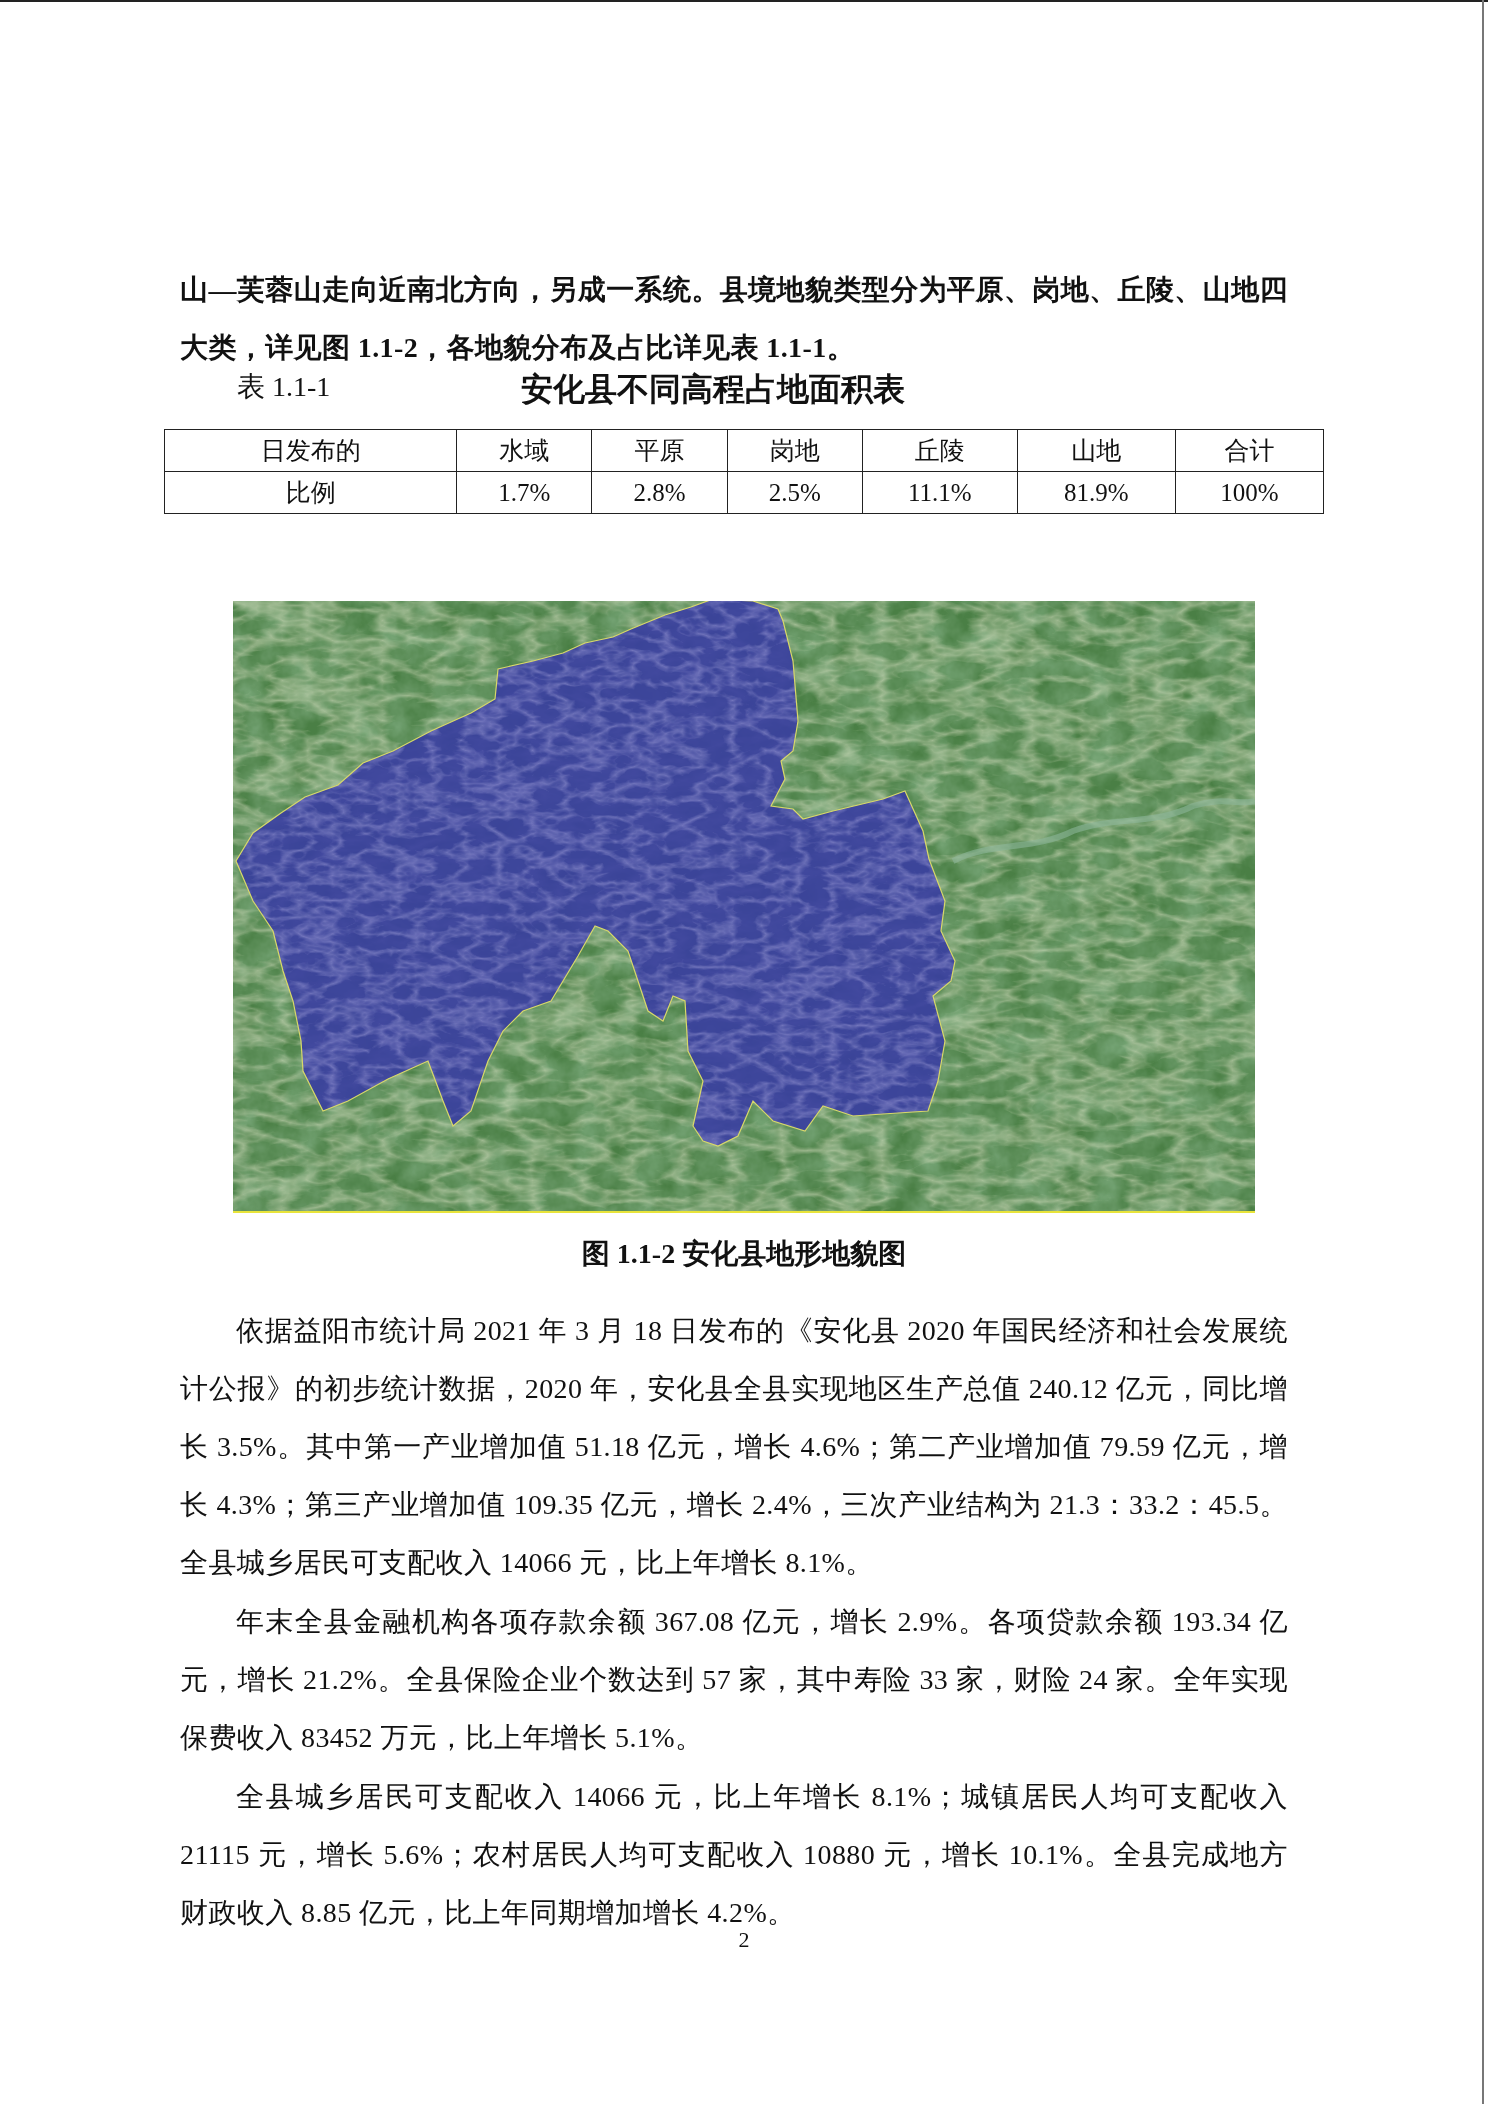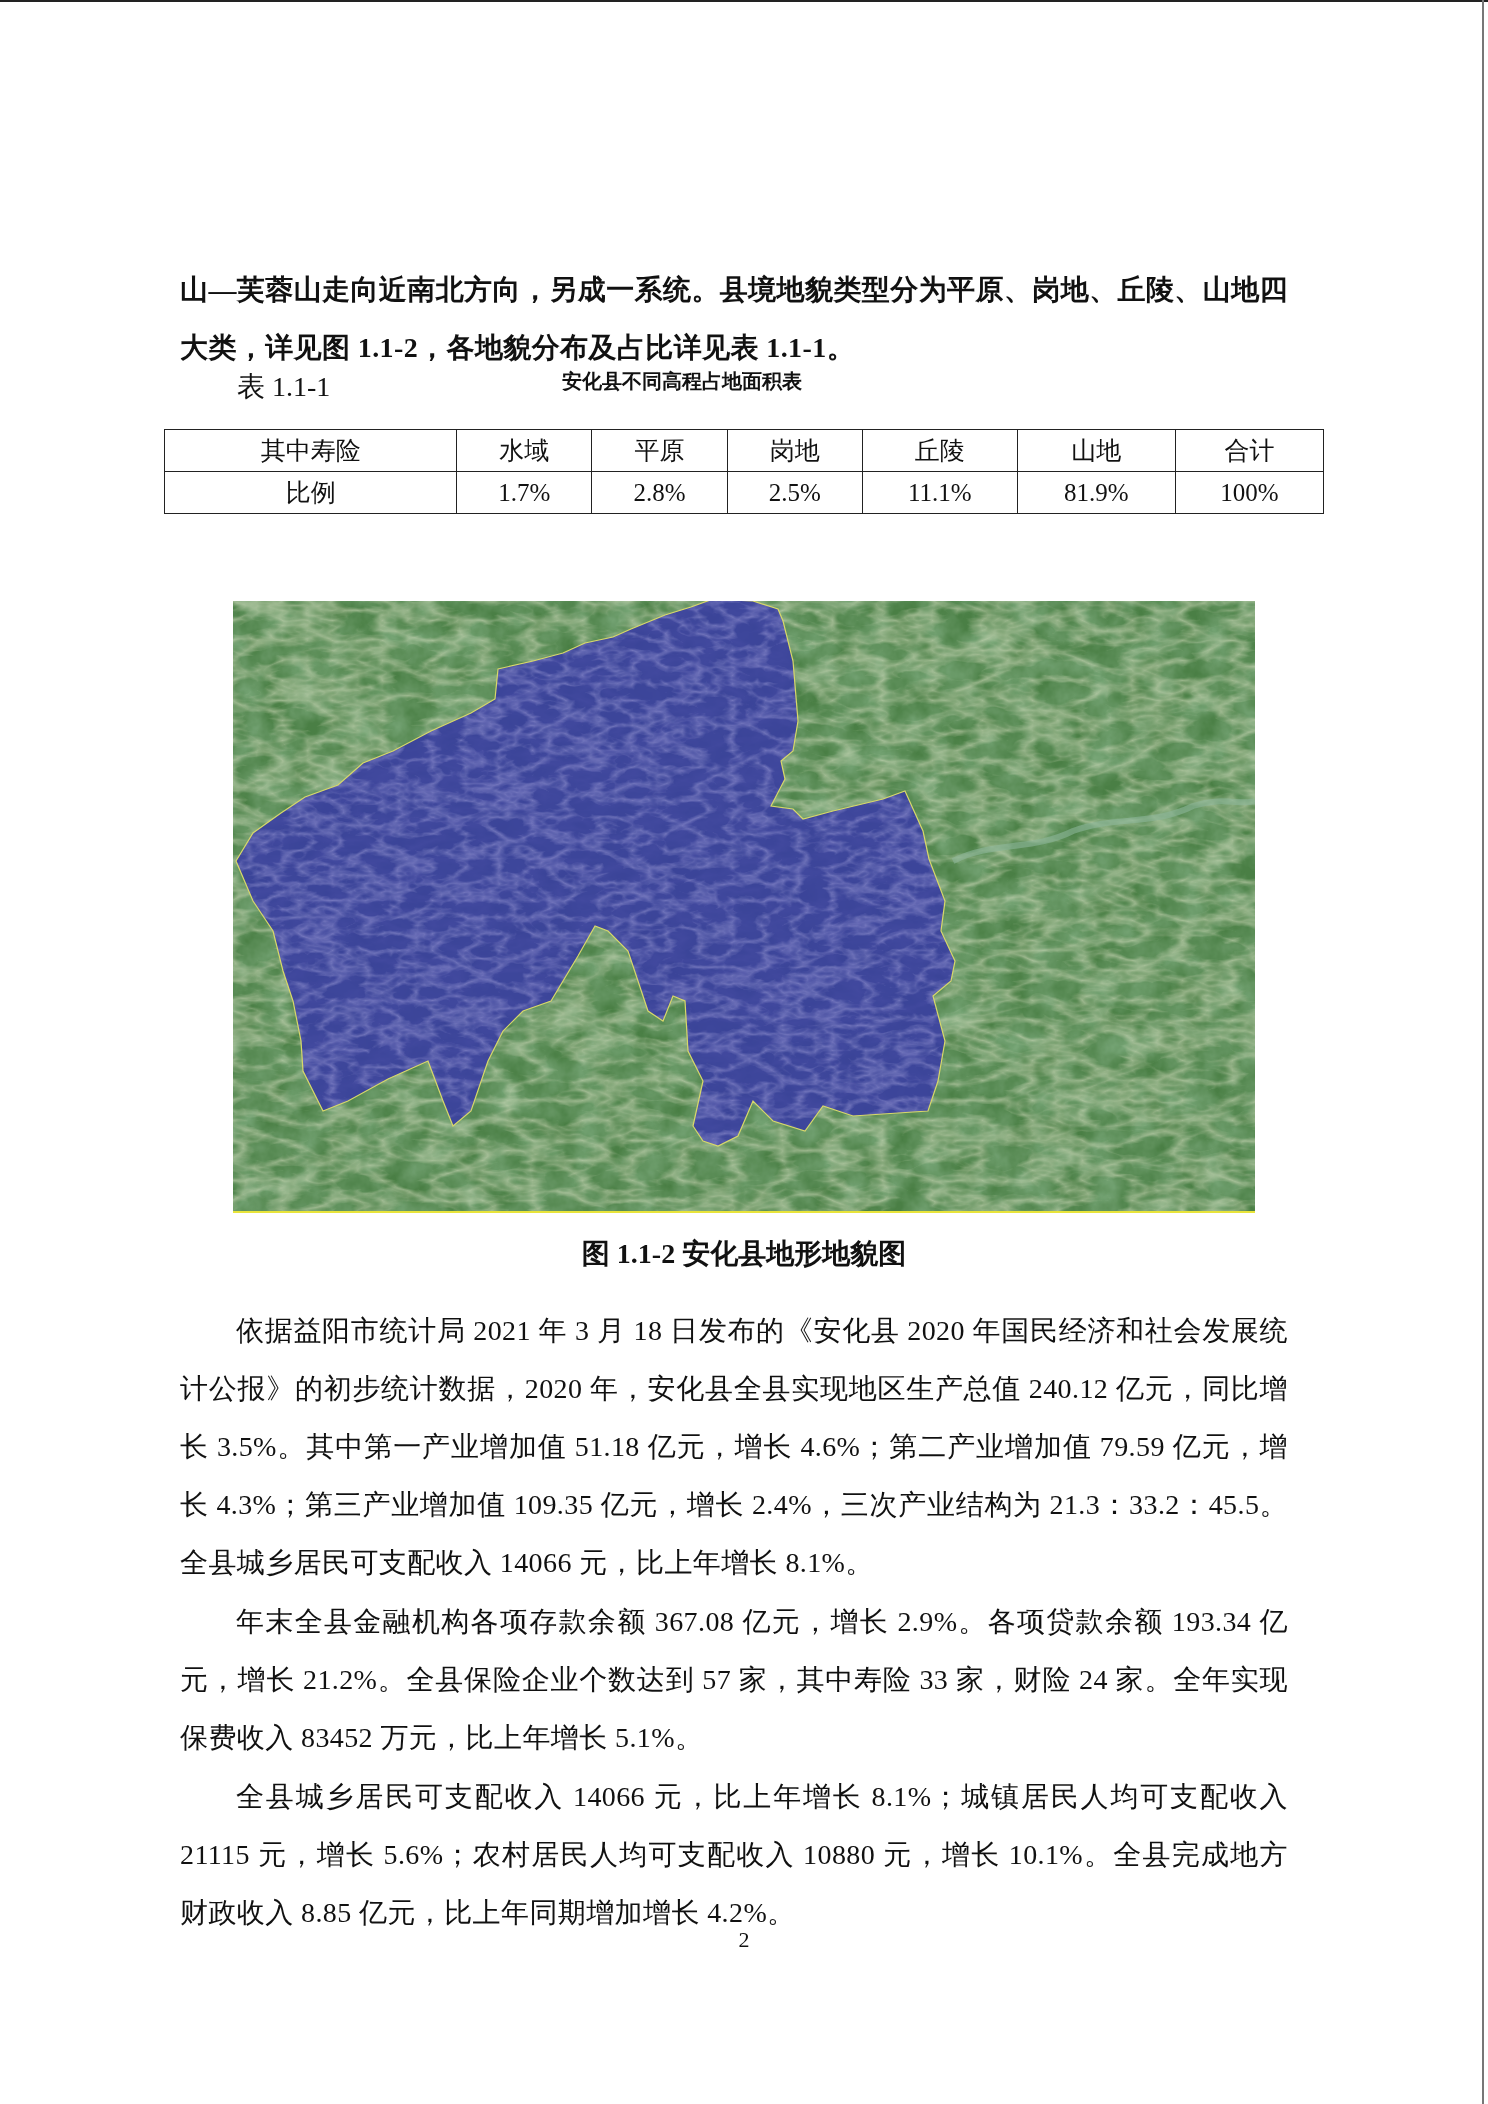--- a/index.html
+++ b/index.html
@@ -7,21 +7,21 @@
     width: 1488px; height: 2104px; background: #ffffff; position: relative; overflow: hidden;
     font-family: "Liberation Serif", "DejaVu Serif", serif; color: #111;
   }
   .topline { position: absolute; left: 0; top: 0; width: 1488px; height: 2px; background: #222; }
   .rightline { position: absolute; right: 4px; top: 0; width: 2px; height: 2104px; background: #777; }
   .para { position: absolute; left: 180px; width: 1108px; font-size: 28px; line-height: 58px; text-align: justify; letter-spacing: 0.4px; }
   .indent { text-indent: 56px; }
   .p1 { top: 233px; font-weight: bold; }
   .tcap { position: absolute; top: 368px; font-size: 28px; }
   .tcap-num { left: 237px; }
-  .tcap-title { left: 562px; font-family: "DejaVu Sans", sans-serif; font-weight: bold; font-size: 20px; }
+  .tcap-title { left: 521px; font-family: "DejaVu Sans", sans-serif; font-weight: bold; font-size: 32px; }
   table.data { position: absolute; left: 164px; top: 429px; width: 1160px; border-collapse: collapse; font-size: 25px; }
   table.data td { border: 1.5px solid #222; text-align: center; height: 41px; padding: 0; }
   table.data td.c0 { width: 294px; }
   table.data td.c1 { width: 135px; }
   table.data td.c2 { width: 135px; }
   table.data td.c3 { width: 135px; }
   table.data td.c4 { width: 155px; margin-left: 36px; }
   table.data td.c5 { width: 158px; }
   table.data td.c6 { width: 148px; }
   .map { position: absolute; left: 233px; top: 601px; width: 1022px; height: 610px; border-bottom: 2px solid #e8e43a; overflow: hidden; }
@@ -39,21 +39,21 @@
 <div class="rightline"></div>
 
 <p class="para p1">山—芙蓉山走向近南北方向，另成一系统。县境地貌类型分为平原、岗地、丘陵、山地四大类，详见图 1.1-2，各地貌分布及占比详见表 1.1-1。</p>
 
 <div class="tcap tcap-num">表 1.1-1</div>
 <div class="tcap tcap-title">安化县不同高程占地面积表</div>
 
 <table class="data">
   <tbody>
       <tr>
-    <td class="c0">其中寿险</td>
+    <td class="c0">日发布的</td>
     <td class="c1">水域</td>
     <td class="c2">平原</td>
     <td class="c3">岗地</td>
     <td class="c4">丘陵</td>
     <td class="c5">山地</td>
     <td class="c6">合计</td>
   </tr>
   <tr>
     <td class="c0">比例</td>
     <td class="c1">1.7%</td>

